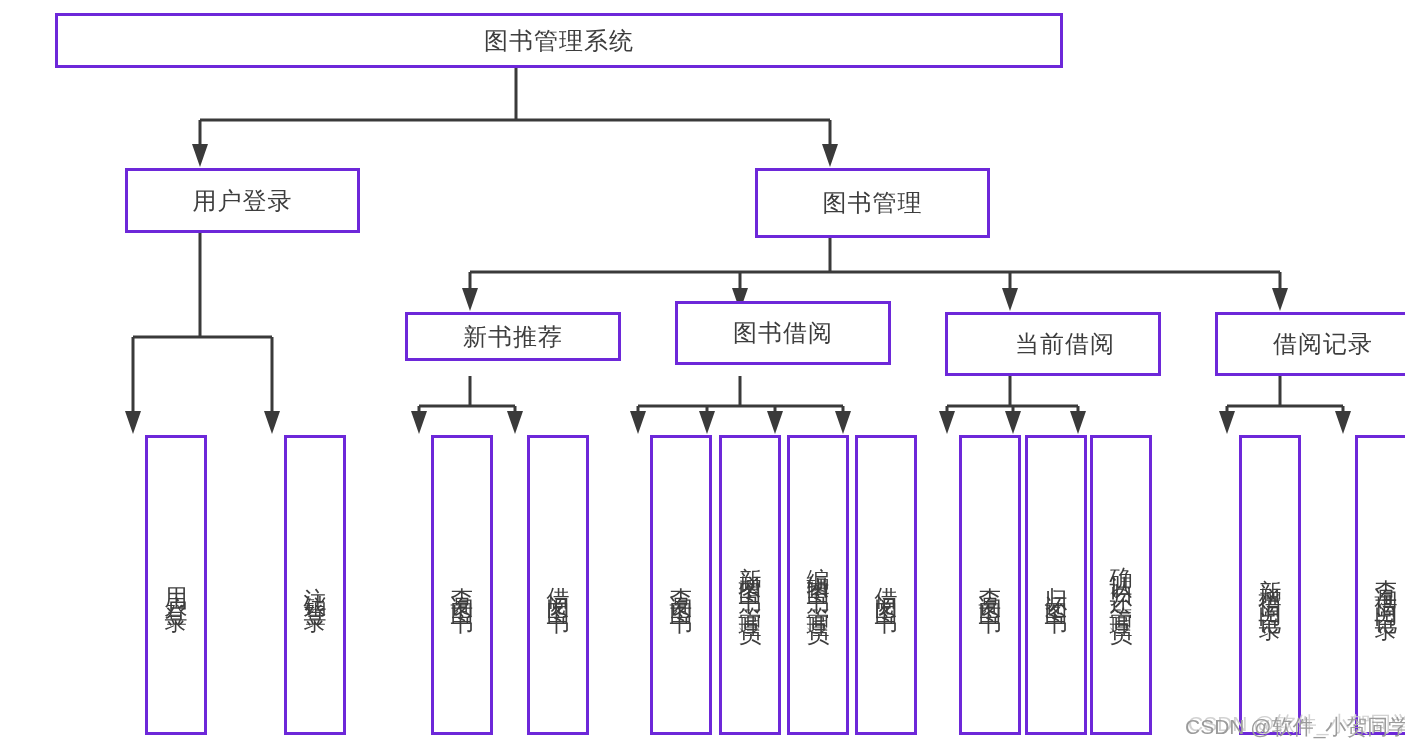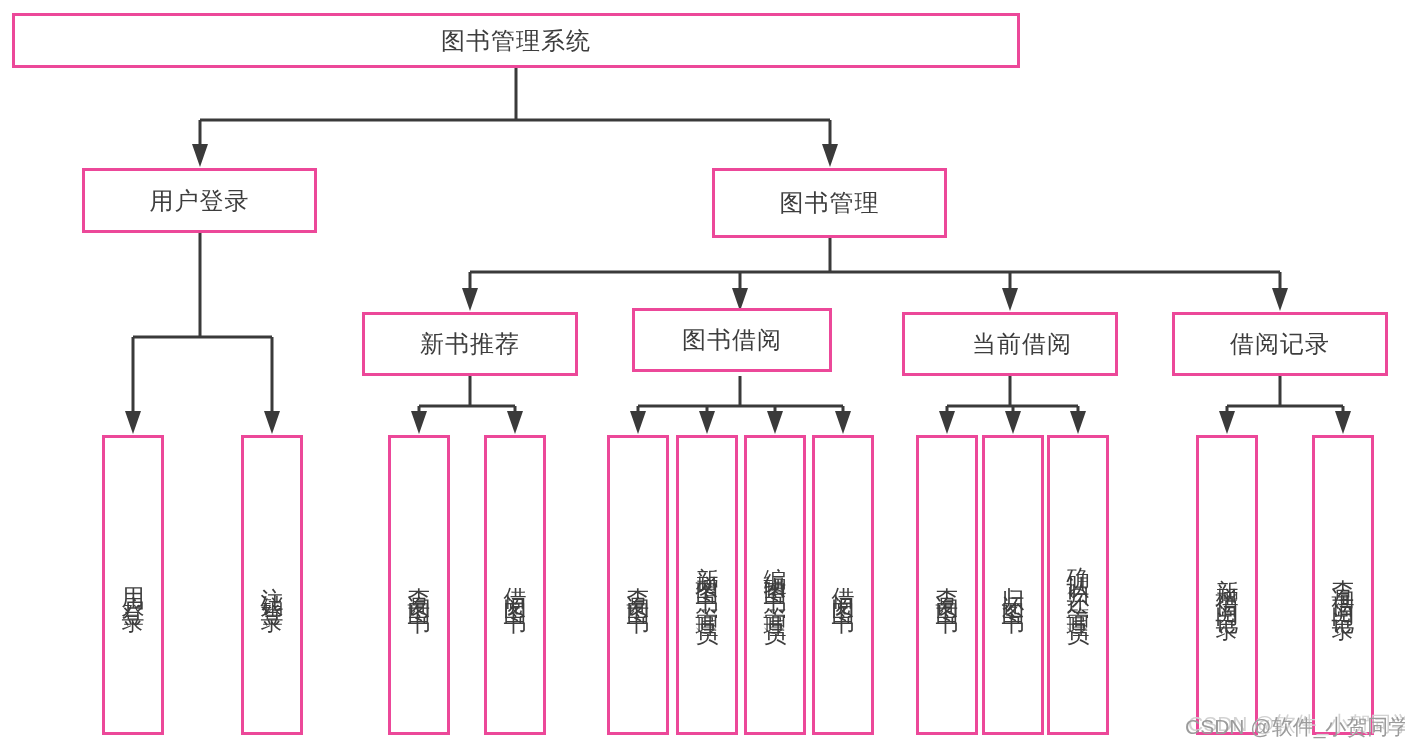--- a/index.html
+++ b/index.html
@@ -13,26 +13,27 @@
   }
   #wires {
     position: absolute;
     left: 0; top: 0;
     width: 1405px; height: 747px;
     pointer-events: none;
   }
   .node {
     position: absolute;
     box-sizing: border-box;
-    border: 3px solid #ec4899;
+    border: 3px solid #6d28d9;
     background: #ffffff;
     display: flex;
     align-items: center;
     justify-content: center;
     color: #3d3d3d;
+    margin-left: 43px;
   }
   .node .lbl {
     font-size: 24px;
     letter-spacing: 1px;
     white-space: nowrap;
   }
   .node-v .lbl {
     writing-mode: vertical-rl;
     text-orientation: mixed;
     font-size: 23px;
@@ -92,24 +93,24 @@
     <span class="lbl">图书管理系统</span>
   </div>
 
   <div class="node" style="left:82px; top:168px; width:235px; height:65px;">
     <span class="lbl">用户登录</span>
   </div>
   <div class="node" style="left:712px; top:168px; width:235px; height:70px;">
     <span class="lbl">图书管理</span>
   </div>
 
-  <div class="node" style="left:362px; top:312px; width:216px; height:64px;">
+  <div class="node" style="left:362px; top:312px; width:216px; height:49px;">
     <span class="lbl">新书推荐</span>
   </div>
-  <div class="node" style="left:632px; top:308px; width:200px; height:64px;">
+  <div class="node" style="left:632px; top:301px; width:216px; height:64px;">
     <span class="lbl">图书借阅</span>
   </div>
   <div class="node" style="left:902px; top:312px; width:216px; height:64px;padding-left:24px;">
     <span class="lbl">当前借阅</span>
   </div>
   <div class="node" style="left:1172px; top:312px; width:216px; height:64px;">
     <span class="lbl">借阅记录</span>
   </div>
 
   <div class="node node-v" style="left:102px; top:435px; width:62px; height:300px;">

